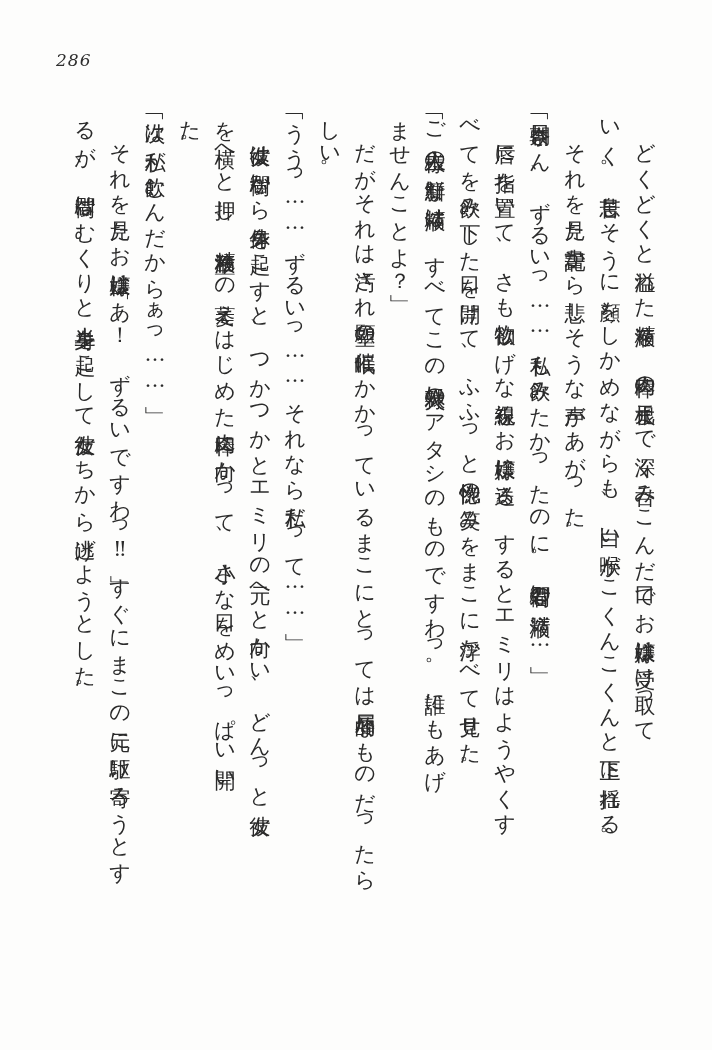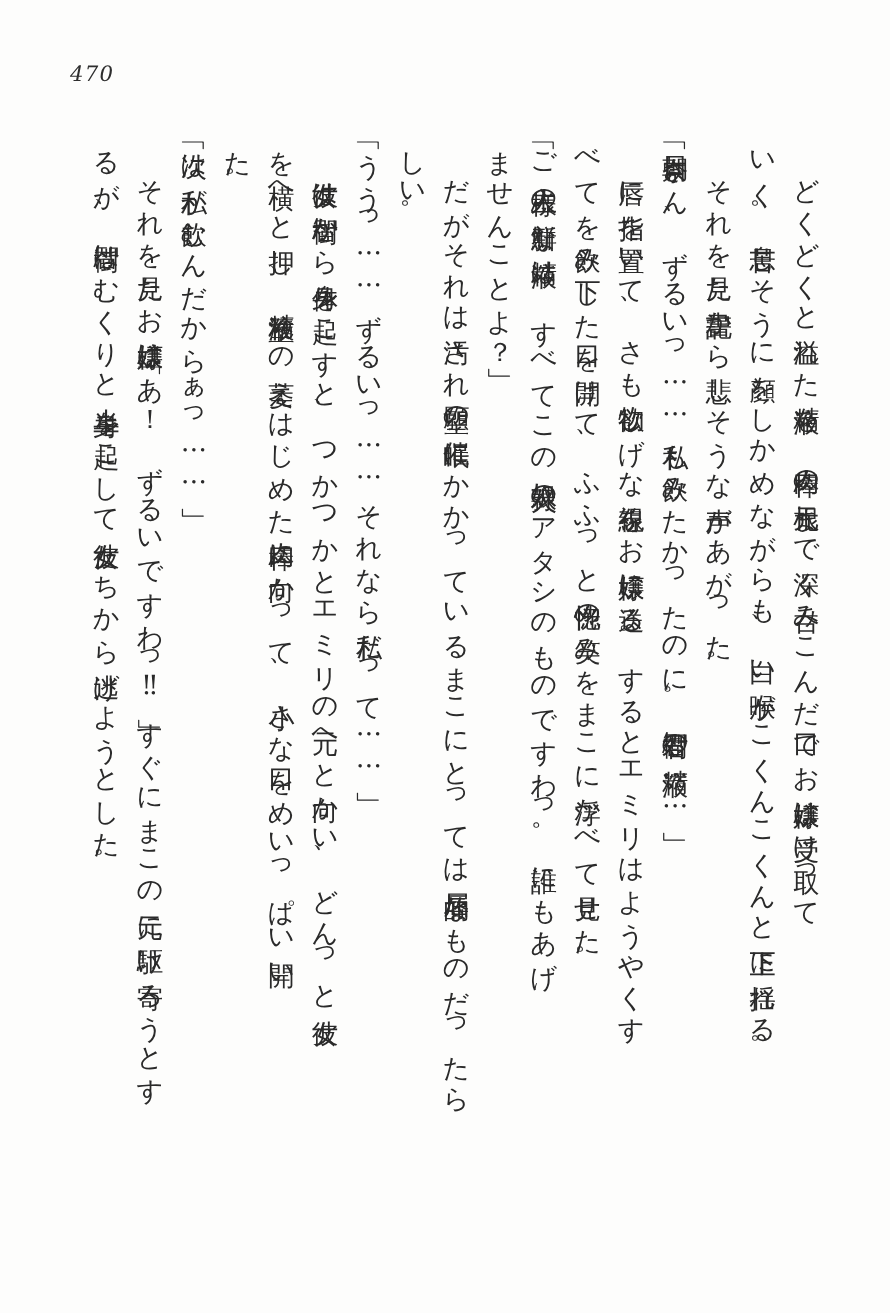--- a/index.html
+++ b/index.html
@@ -41,21 +41,21 @@
   .text-column {
     white-space: nowrap;
     line-height: 35px;
   }
 </style>
 </head>
 <body>
 
 <div class="page">
 
-  <div class="page-number">470</div>
+  <div class="page-number">286</div>
 
   <div class="text-block">
     <div class="text-column">　どくどくと溢れた精液を、肉棒の根元まで深く呑みこんだ口でお嬢様は受け取って</div>
     <div class="text-column">いく。息苦しそうに顔をしかめながらも、白い喉がこくんこくんと上下に揺れる。</div>
     <div class="text-column">　それを見た書記から悲しそうな声があがった。</div>
     <div class="text-column">「朝日奈さん、ずるいっ……私も飲みたかったのに。智樹君の精液……」</div>
     <div class="text-column">　唇に指を置いて、さも物欲しげな視線をお嬢様に送る。するとエミリはようやくす</div>
     <div class="text-column">べてを飲み下した口を開けて、ふふっと恍惚の笑みをまこに浮かべて見せた。</div>
     <div class="text-column">「ご主人様の新鮮な精液は、すべてこの奴隷犬のアタシのものですわっ。誰にもあげ</div>
     <div class="text-column">ませんことよ？」</div>

